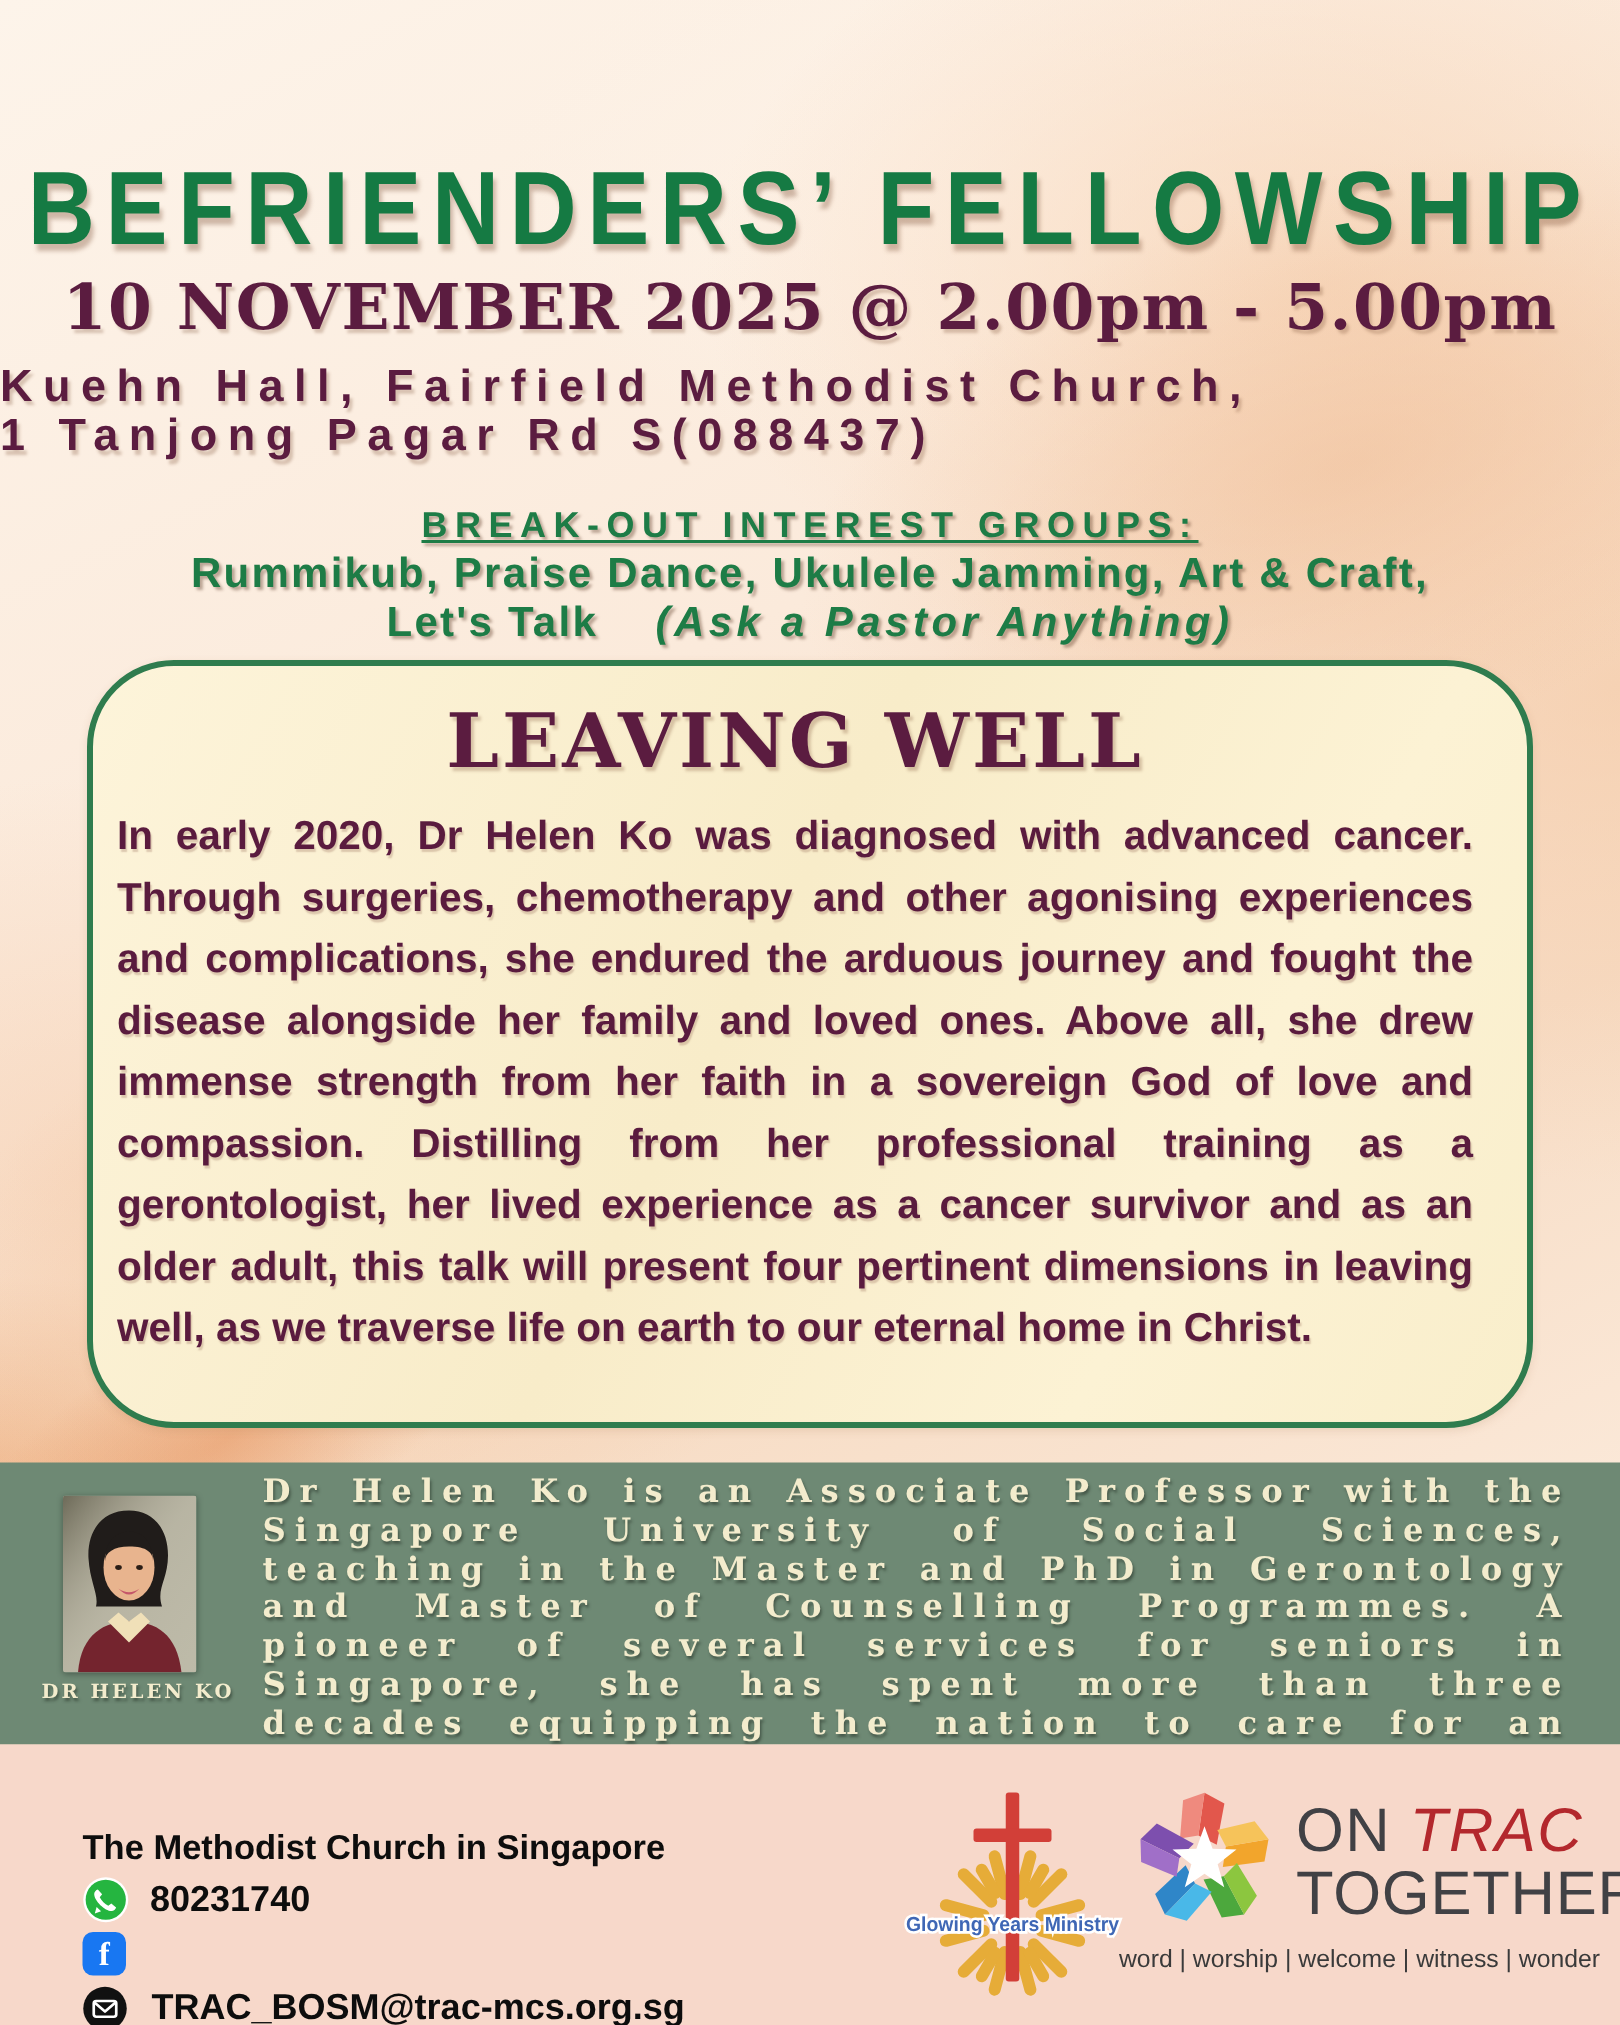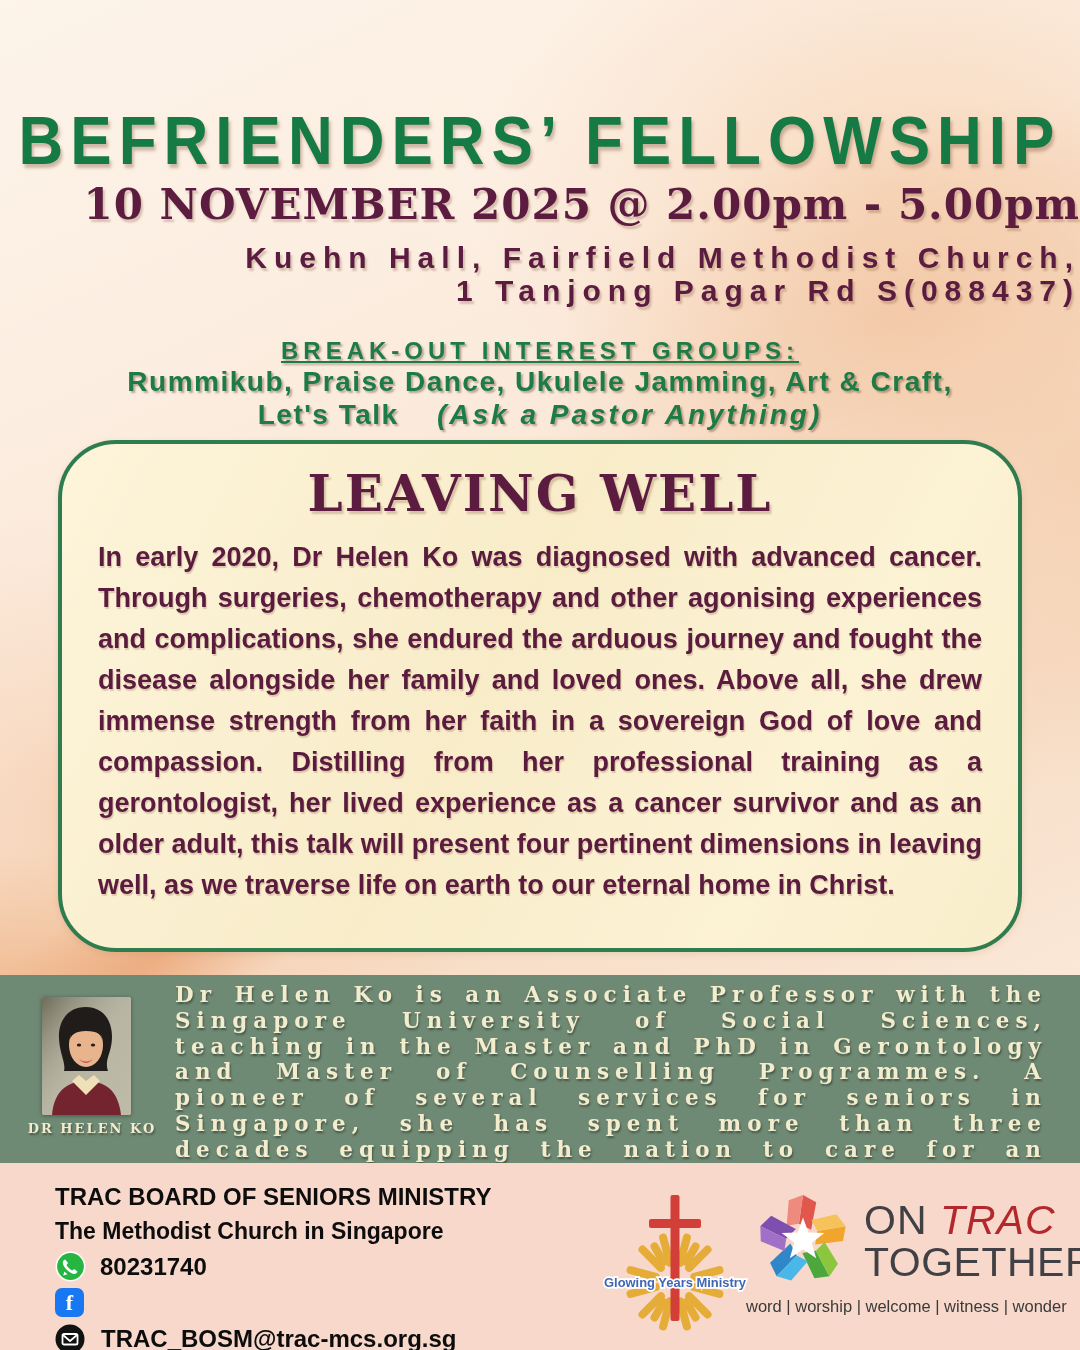--- a/index.html
+++ b/index.html
@@ -18,36 +18,36 @@
     background:radial-gradient(closest-side, rgba(240,185,140,.45), rgba(240,185,140,0));transform:rotate(-24deg);}
   .wave2{left:520px;top:120px;width:760px;height:380px;border-radius:50%;
     background:radial-gradient(closest-side, rgba(238,186,146,.5), rgba(238,186,146,0));transform:rotate(-18deg);}
   .wave3{left:-60px;top:880px;width:420px;height:160px;border-radius:50%;
     background:radial-gradient(closest-side, rgba(223,122,60,.38), rgba(223,122,60,0));transform:rotate(-30deg);}
 
   .title{position:absolute;left:0;top:58px;width:1080px;text-align:center;
     font-weight:bold;font-size:62px;letter-spacing:7px;color:#157a43;
     transform:scaleY(1.12);transform-origin:center top;
     text-shadow:2px 4px 3px rgba(120,75,50,.35);white-space:nowrap;}
-  .date{position:absolute;left:0;top:180px;width:1080px;text-align:right;
+  .date{position:absolute;left:0;top:180px;width:1080px;text-align:center;
     font-family:"DejaVu Serif",serif;font-weight:bold;font-size:42px;letter-spacing:1px;
     color:#5b1c40;text-shadow:2px 3px 2px rgba(130,85,60,.3);white-space:nowrap;}
-  .venue{position:absolute;left:0;top:241px;width:1080px;text-align:right;
+  .venue{position:absolute;left:0;top:241px;width:1080px;text-align:left;
     font-weight:bold;font-size:30px;line-height:33px;letter-spacing:7px;color:#5b1c40;
     text-shadow:2px 3px 2px rgba(130,85,60,.3);white-space:nowrap;}
   .breakout-head{position:absolute;left:0;top:337px;width:1080px;text-align:center;
     font-weight:bold;font-size:24px;letter-spacing:5px;color:#1d7c46;
     text-shadow:2px 2px 2px rgba(90,55,35,.4);white-space:nowrap;text-decoration:underline;}
   .breakout-lines{position:absolute;left:0;top:365px;width:1080px;text-align:center;
     font-weight:bold;font-size:28px;line-height:33px;letter-spacing:1.5px;color:#1d7c46;
     text-shadow:2px 2px 2px rgba(90,55,35,.4);white-space:nowrap;}
   .breakout-lines .ital{font-style:italic;letter-spacing:3px;margin-left:29px;}
 
   .talk-card{position:absolute;left:58px;top:440px;width:964px;height:512px;box-sizing:border-box;
-    border:4px solid #2f7c4e;border-radius:58px;padding:20px 36px 0 36px;
+    border:4px solid #2f7c4e;border-radius:58px;padding:20px 36px 0 16px;
     background:linear-gradient(118deg,#fdf4da 0%,#f8ecc9 45%,#fcf2d4 75%,#f9eecb 100%);
     box-shadow:0 2px 6px rgba(150,100,60,.15);}
   .talk-title{margin:0;text-align:center;font-family:"DejaVu Serif",serif;font-weight:bold;
     font-size:50px;letter-spacing:2px;color:#5b1c40;text-shadow:2px 3px 2px rgba(130,85,60,.3);}
   .talk-body{margin:14px 0 0 0;text-align:justify;font-weight:bold;
     font-size:27px;line-height:41px;color:#5a1b3e;text-shadow:1px 2px 1px rgba(140,95,75,.28);}
 
   .bio-band{position:absolute;left:0;top:975px;width:1080px;height:188px;background:#6e8974;}
   .speaker-photo{position:absolute;left:42px;top:22px;width:89px;height:118px;
     box-shadow:0 1px 4px rgba(0,0,0,.35);border-radius:2px;overflow:hidden;}
@@ -124,21 +124,20 @@
         <path d="M37 62 Q44 67 51 62 Q44 70 37 62 Z" fill="#c4566a"></path>
         <path d="M10 118 C12 92 28 84 44 84 C62 84 76 92 79 118 Z" fill="#74242e"></path>
         <path d="M30 84 L44 98 L58 84 L52 78 L44 84 L37 78 Z" fill="#f0e0b8"></path>
       </svg>
     </div>
     <div class="speaker-caption">DR HELEN KO</div>
     <p class="speaker-bio">Dr Helen Ko is an Associate Professor with the Singapore University of Social Sciences, teaching in the Master and PhD in Gerontology and Master of Counselling Programmes. A pioneer of several services for seniors in Singapore, she has spent more than three decades equipping the nation to care for an ageieng population.</p>
   </div>
 
   <div class="footer">
-    <div class="org">TRAC BOARD OF SENIORS MINISTRY</div>
     <div class="church">The Methodist Church in Singapore</div>
 
     <div class="contact-row row-phone">
       <svg width="31" height="31" viewBox="0 0 31 31">
         <circle cx="15.5" cy="15.5" r="15" fill="#ffffff"></circle>
         <circle cx="15.5" cy="15.5" r="13.4" fill="#25b540"></circle>
         <path d="M10.2 8.6 c-1.2 0.3-2.4 1.6-2.4 3 c0 4.6 7.2 11.4 11.6 11.4 c1.4 0 2.7-1.2 3-2.4 l-3.2-2.6 l-2 1.5 c-2.2-1-4.6-3.4-5.7-5.6 l1.6-2z" fill="#ffffff"></path>
         <path d="M8.2 24.6 L9.4 20.4 L12.4 23.2 Z" fill="#ffffff"></path>
       </svg>
       <span>80231740</span>

